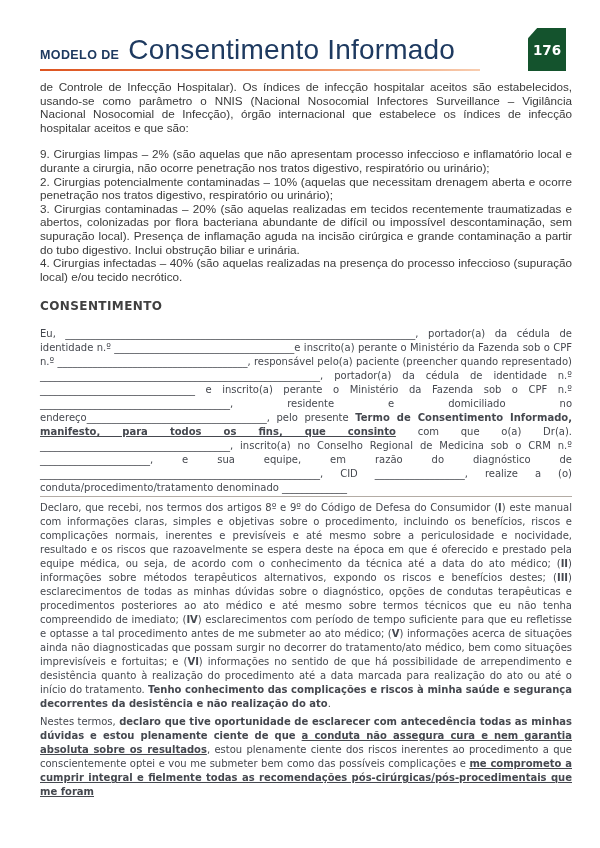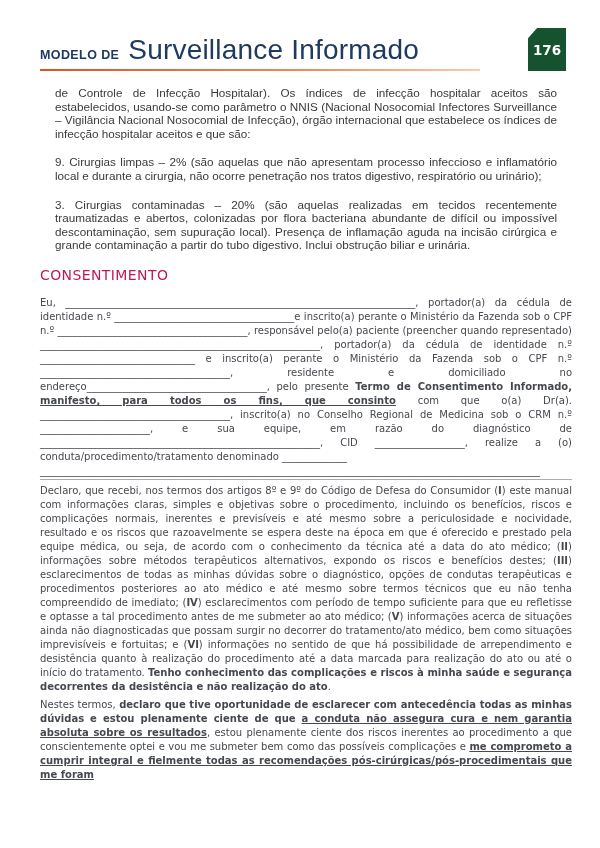--- a/index.html
+++ b/index.html
@@ -61,37 +61,37 @@
   }
 
   
   .intro {
     margin-top: 9px;
     color: #3a3a3a;
     font-size: 11.7px;
     line-height: 13.6px;
     text-align: justify;
   }
-  .intro p { margin: 15px; }
+  .intro p { margin: 0; }
   .intro .lead { margin-bottom: 13px; }
 
   
   .consent {
     margin-top: 16px;
     font-family: "DejaVu Sans", sans-serif;
     color: #45484f;
     font-size: 10px;
     line-height: 14px;
     text-align: justify;
   }
   .consent-heading {
     margin: 0 0 14px 0;
-    color: #be185d;
-    font-size: 14px;
-    font-weight: 400;
+    color: #404040;
+    font-size: 12px;
+    font-weight: 700;
     letter-spacing: 0.4px;
   }
   .consent p {
     margin: 0;
     overflow-wrap: anywhere;
   }
   .consent p.gap-before { margin-top: 4px; }
   .consent .seg-b { font-weight: 700; }
   .consent .seg-u { text-decoration: underline; }
   .form-rule {
@@ -101,34 +101,35 @@
   }
 </style>
 </head>
 <body>
 
 <div class="page">
 
   <header class="hdr">
     <div class="title-row">
       <span class="kicker">MODELO DE</span>
-      <span class="big-title">Surveillance Informado</span>
+      <span class="big-title">Consentimento Informado</span>
     </div>
     <div class="hdr-rule"></div>
     <div class="page-badge">176</div>
   </header>
 
   <section class="intro">
     <p class="lead">de Controle de Infecção Hospitalar). Os índices de infecção hospitalar aceitos são estabelecidos, usando-se como parâmetro o NNIS (Nacional Nosocomial Infectores Surveillance – Vigilância Nacional Nosocomial de Infecção), órgão internacional que estabelece os índices de infecção hospitalar aceitos e que são:</p>
     <p class="list-item">9. Cirurgias limpas – 2% (são aquelas que não apresentam processo infeccioso e inflamatório local e durante a cirurgia, não ocorre penetração nos tratos digestivo, respiratório ou urinário);</p>
+    <p class="list-item">2. Cirurgias potencialmente contaminadas – 10% (aquelas que necessitam drenagem aberta e ocorre penetração nos tratos digestivo, respiratório ou urinário);</p>
     <p class="list-item">3. Cirurgias contaminadas – 20% (são aquelas realizadas em tecidos recentemente traumatizadas e abertos, colonizadas por flora bacteriana abundante de difícil ou impossível descontaminação, sem supuração local). Presença de inflamação aguda na incisão cirúrgica e grande contaminação a partir do tubo digestivo. Inclui obstrução biliar e urinária.</p>
+    <p class="list-item">4. Cirurgias infectadas – 40% (são aquelas realizadas na presença do processo infeccioso (supuração local) e/ou tecido necrótico.</p>
   </section>
 
   <section class="consent">
     <h2 class="consent-heading">CONSENTIMENTO</h2>
     <p>Eu, ______________________________________________________________________, portador(a) da cédula de identidade n.º ____________________________________e inscrito(a) perante o Ministério da Fazenda sob o CPF n.º ______________________________________, responsável pelo(a) paciente (preencher quando representado) ________________________________________________________, portador(a) da cédula de identidade n.º _______________________________ e inscrito(a) perante o Ministério da Fazenda sob o CPF n.º ______________________________________, residente e domiciliado no endereço____________________________________, pelo presente <span class="seg-b">Termo de Consentimento Informado, </span><span class="seg-b seg-u">manifesto, para todos os fins, que consinto</span> com que o(a) Dr(a). ______________________________________, inscrito(a) no Conselho Regional de Medicina sob o CRM n.º ______________________, e sua equipe, em razão do diagnóstico de ________________________________________________________, CID __________________, realize a (o) conduta/procedimento/tratamento denominado _____________</p>
-    <p>____________________________________________________________________________________________________</p>
     <hr class="form-rule">
     <p class="gap-before">Declaro, que recebi, nos termos dos artigos 8º e 9º do Código de Defesa do Consumidor (<span class="seg-b">I</span>) este manual com informações claras, simples e objetivas sobre o procedimento, incluindo os benefícios, riscos e complicações normais, inerentes e previsíveis e até mesmo sobre a periculosidade e nocividade, resultado e os riscos que razoavelmente se espera deste na época em que é oferecido e prestado pela equipe médica, ou seja, de acordo com o conhecimento da técnica até a data do ato médico; (<span class="seg-b">II</span>) informações sobre métodos terapêuticos alternativos, expondo os riscos e benefícios destes; (<span class="seg-b">III</span>) esclarecimentos de todas as minhas dúvidas sobre o diagnóstico, opções de condutas terapêuticas e procedimentos posteriores ao ato médico e até mesmo sobre termos técnicos que eu não tenha compreendido de imediato; (<span class="seg-b">IV</span>) esclarecimentos com período de tempo suficiente para que eu refletisse e optasse a tal procedimento antes de me submeter ao ato médico; (<span class="seg-b">V</span>) informações acerca de situações ainda não diagnosticadas que possam surgir no decorrer do tratamento/ato médico, bem como situações imprevisíveis e fortuitas; e (<span class="seg-b">VI</span>) informações no sentido de que há possibilidade de arrependimento e desistência quanto à realização do procedimento até a data marcada para realização do ato ou até o início do tratamento. <span class="seg-b">Tenho conhecimento das complicações e riscos à minha saúde e segurança decorrentes da desistência e não realização do ato</span>.</p>
     <p class="gap-before">Nestes termos, <span class="seg-b">declaro que tive oportunidade de esclarecer com antecedência todas as minhas dúvidas e estou plenamente ciente de que </span><span class="seg-b seg-u">a conduta não assegura cura e nem garantia absoluta sobre os resultados</span>, estou plenamente ciente dos riscos inerentes ao procedimento a que conscientemente optei e vou me submeter bem como das possíveis complicações e <span class="seg-b seg-u">me comprometo a cumprir integral e fielmente todas as recomendações pós-cirúrgicas/pós-procedimentais que me foram</span></p>
   </section>
 
 </div>
 
 </body></html>

